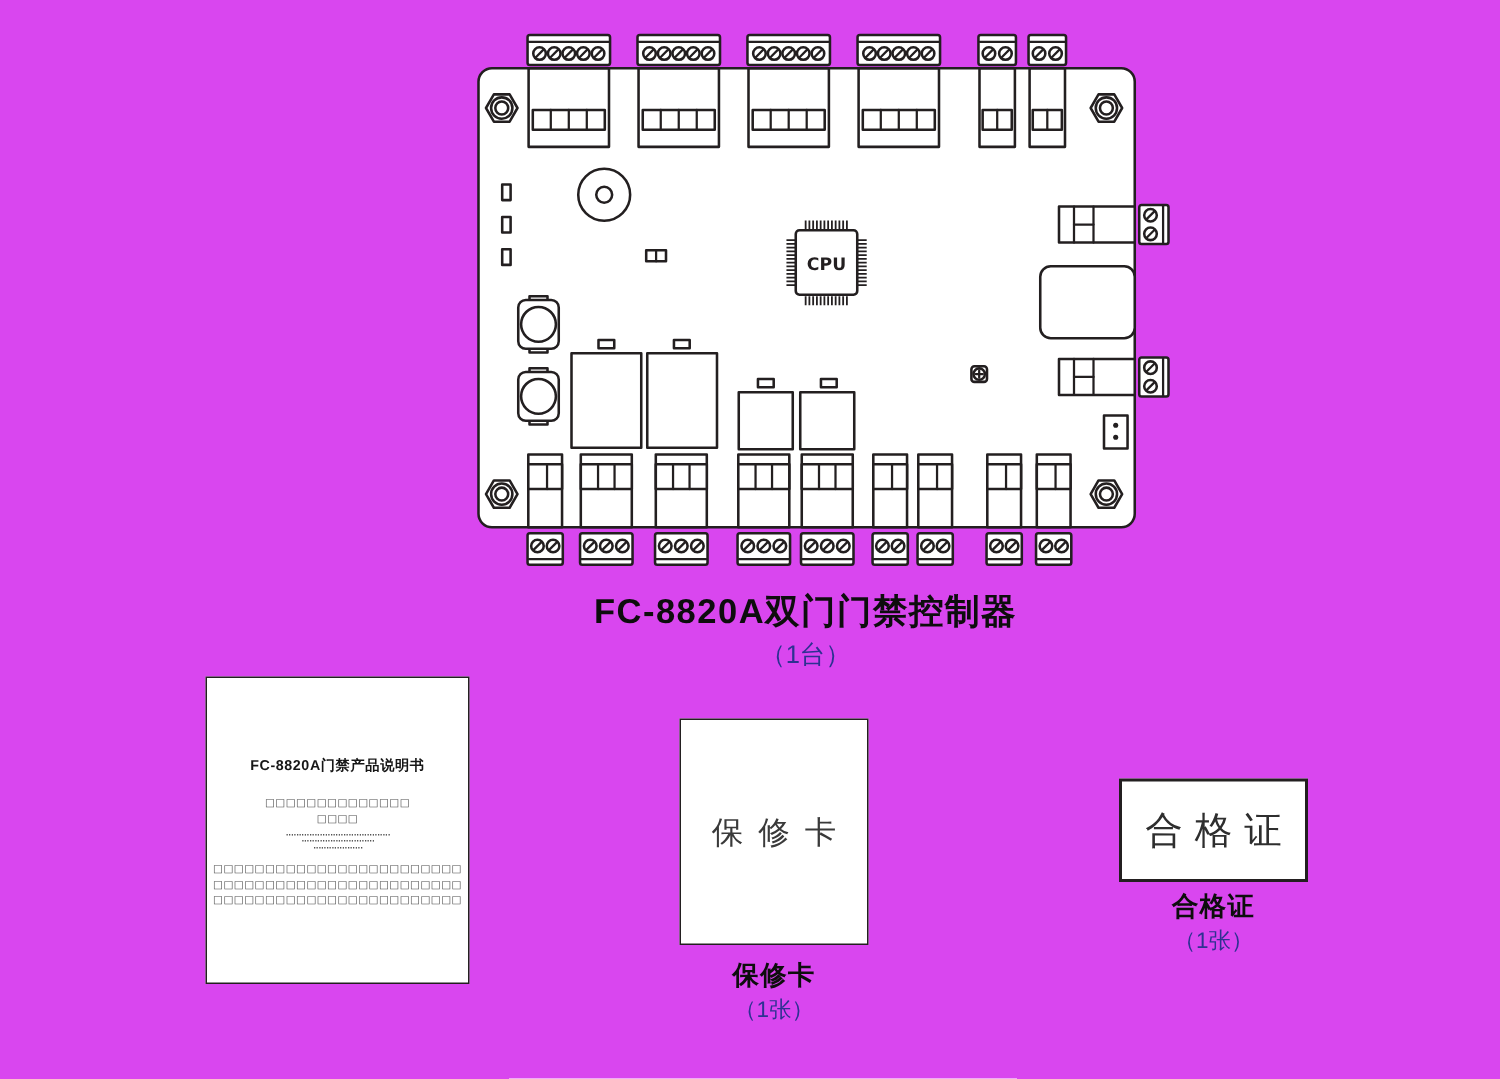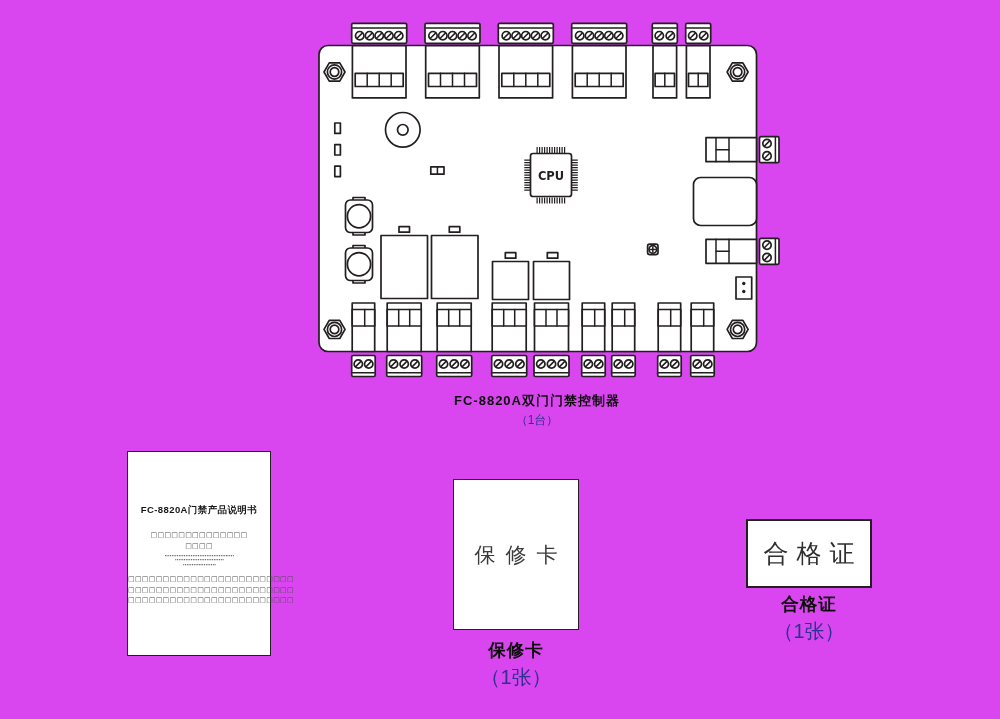--- a/index.html
+++ b/index.html
@@ -8,24 +8,24 @@
   svg{position:absolute;left:0;top:0;}
   .ln{stroke:#231f20;fill:#fff;stroke-width:1.7;stroke-linejoin:round;}
   .ln2{stroke:#231f20;fill:none;stroke-width:1.5;stroke-linecap:round;}
   .pin{stroke:#231f20;fill:none;stroke-width:6;stroke-dasharray:1.2 1.3;}
   .dot{fill:#231f20;stroke:none;}
   .cpu-txt{font:bold 11.5px "DejaVu Sans",sans-serif;fill:#231f20;}
 
   .caption{position:absolute;text-align:center;}
   .caption .label{font-weight:bold;color:#0d0d0d;}
   .caption .qty{color:#2e3192;margin-top:2px;}
-  .cap-board .label{font-size:13px;letter-spacing:1px;}
-  .cap-board .qty{font-size:12px;}
+  .cap-board .label{font-size:23px;letter-spacing:1px;}
+  .cap-board .qty{font-size:17px;}
   .cap-small .label{font-size:17.5px;letter-spacing:1px;}
-  .cap-small .qty{font-size:20px;}
+  .cap-small .qty{font-size:15px;}
 
   .card{position:absolute;border:1.6px solid #231f20;background:#fff;box-sizing:border-box;}
   .manual{padding-top:52px;text-align:center;}
   .manual-title{font-weight:bold;font-size:9.5px;color:#161616;letter-spacing:.4px;
                 font-family:"Liberation Sans",sans-serif;}
   .sq{font-family:"DejaVu Sans",sans-serif;font-size:7px;color:#4d4d4d;
       line-height:1.5;letter-spacing:.3px;white-space:nowrap;}
   .dt{font-family:"DejaVu Sans",sans-serif;font-size:8px;color:#4d4d4d;
       line-height:.55;letter-spacing:-.8px;white-space:nowrap;}
   .m-gap1{margin-top:13px;}
@@ -197,21 +197,21 @@
 
     <use href="#r2" x="706" y="137.7"></use>
     <use href="#r2" x="706" y="239.3"></use>
   </svg>
 
   <div class="caption cap-board" style="left:287px;top:392px;width:500px;">
     <div class="label">FC-8820A双门门禁控制器</div>
     <div class="qty">（1台）</div>
   </div>
 
-  <div class="card manual" style="left:127px;top:451px;width:144px;height:205px;">
+  <div class="card manual" style="left:137px;top:451px;width:176px;height:205px;">
     <div class="manual-title">FC-8820A门禁产品说明书</div>
     <div class="sq m-gap1">□□□□□□□□□□□□□□</div>
     <div class="sq">□□□□</div>
     <div class="dt m-gap2">········································</div>
     <div class="dt">····························</div>
     <div class="dt">···················</div>
     <div class="sq m-gap3">□□□□□□□□□□□□□□□□□□□□□□□□</div>
     <div class="sq">□□□□□□□□□□□□□□□□□□□□□□□□</div>
     <div class="sq">□□□□□□□□□□□□□□□□□□□□□□□□</div>
   </div>

